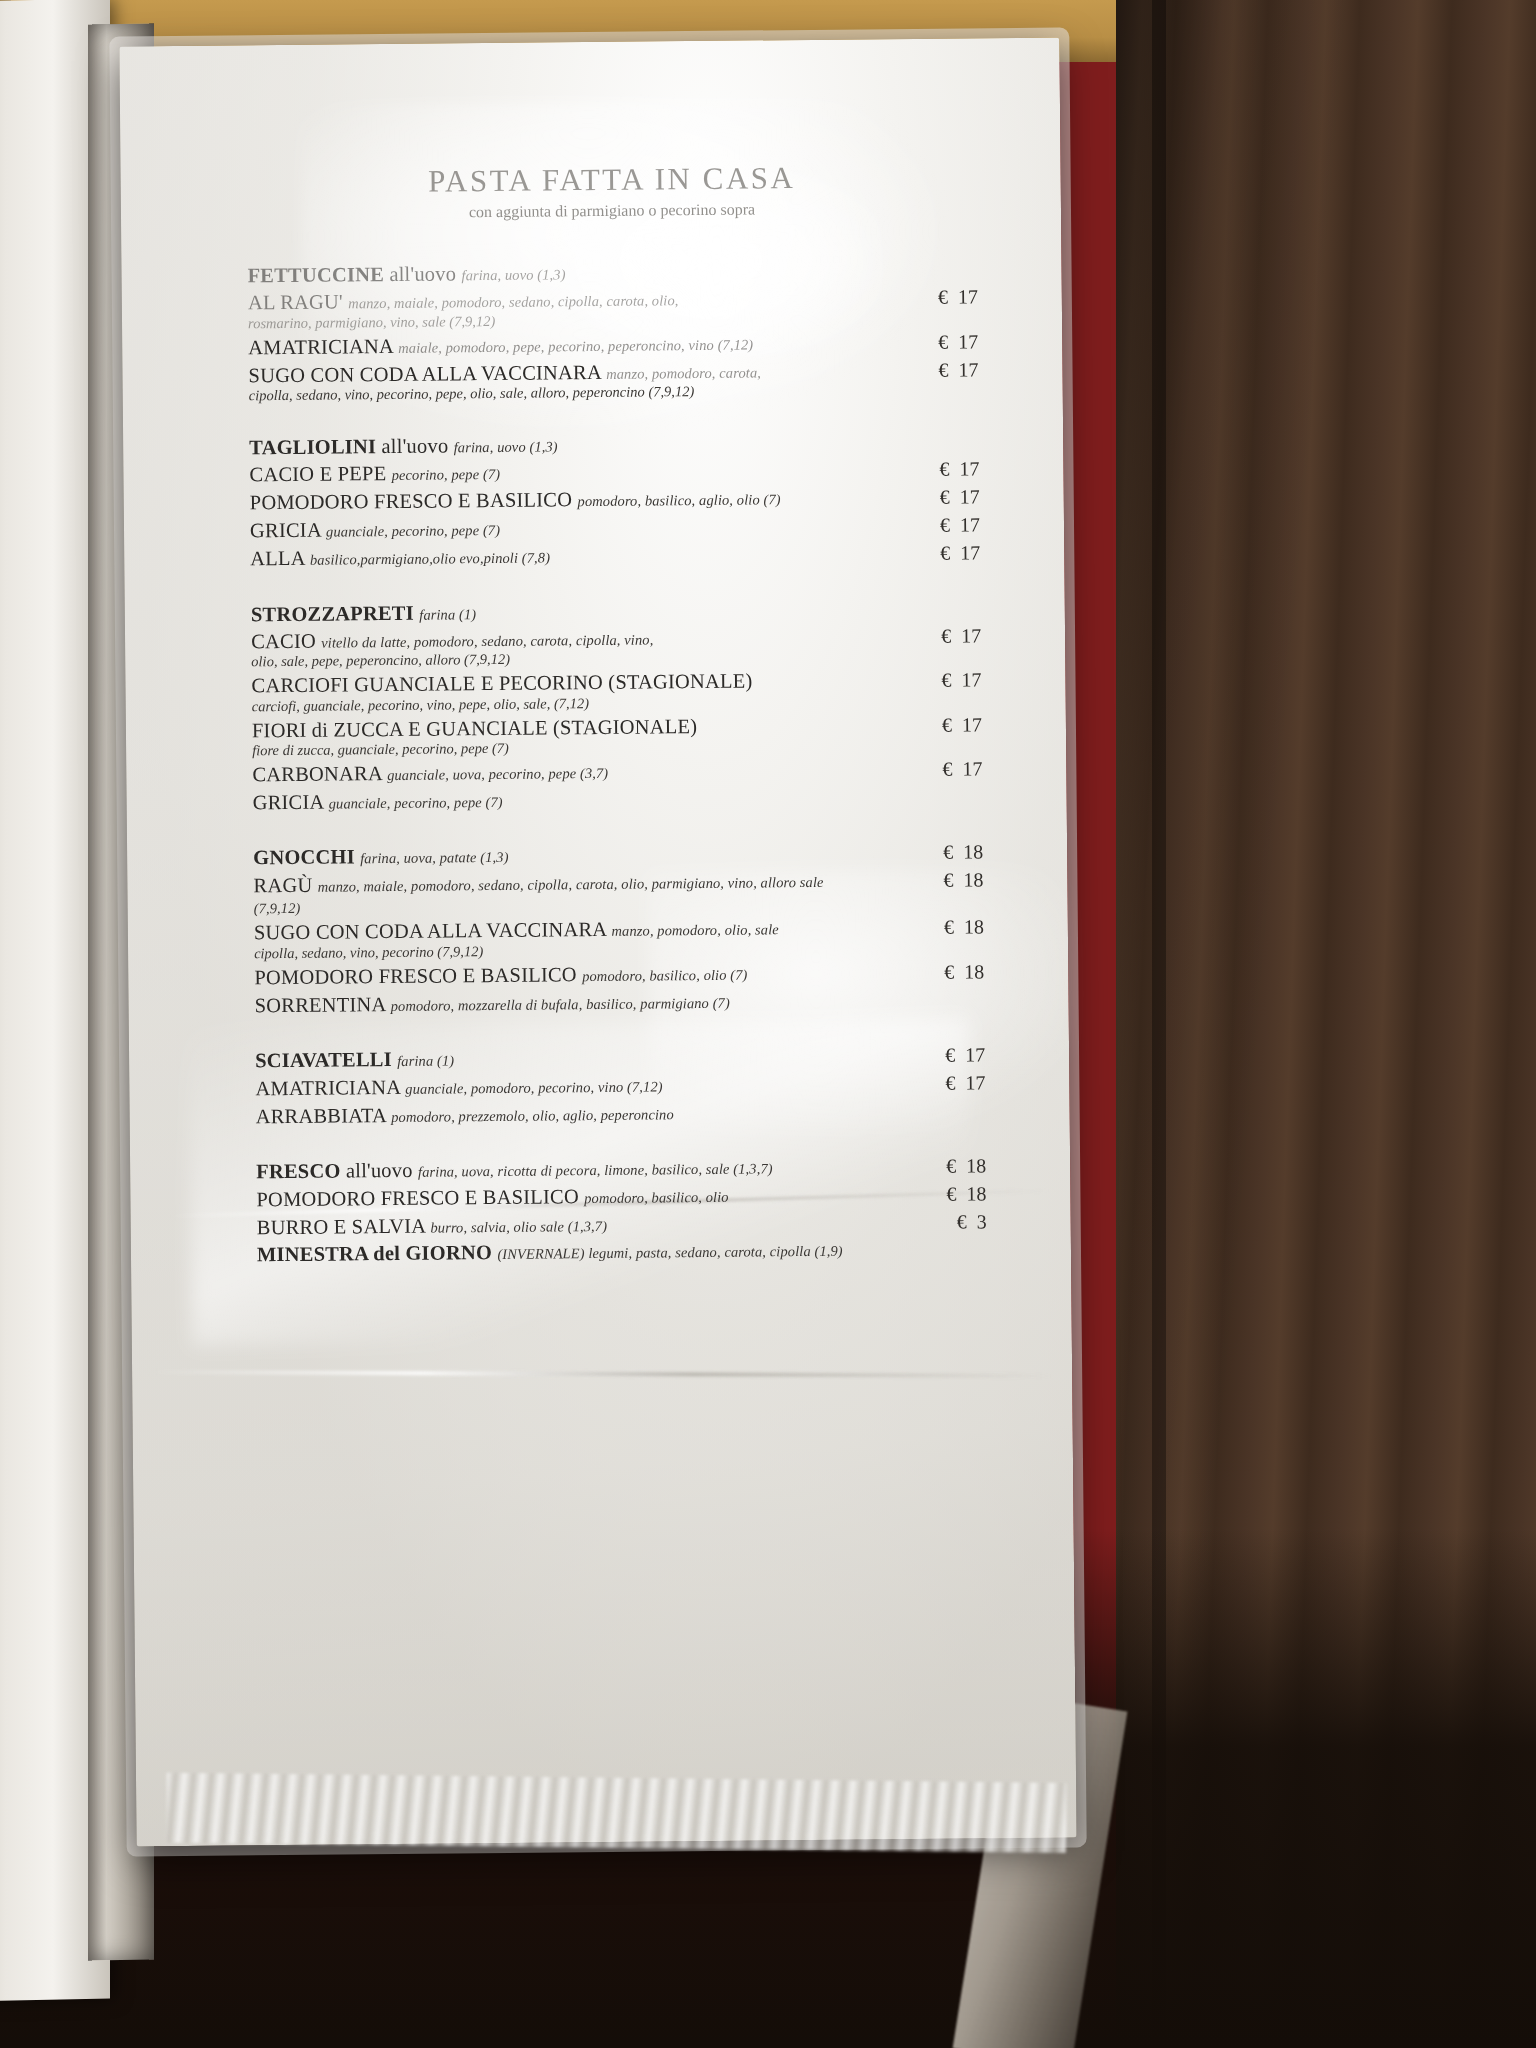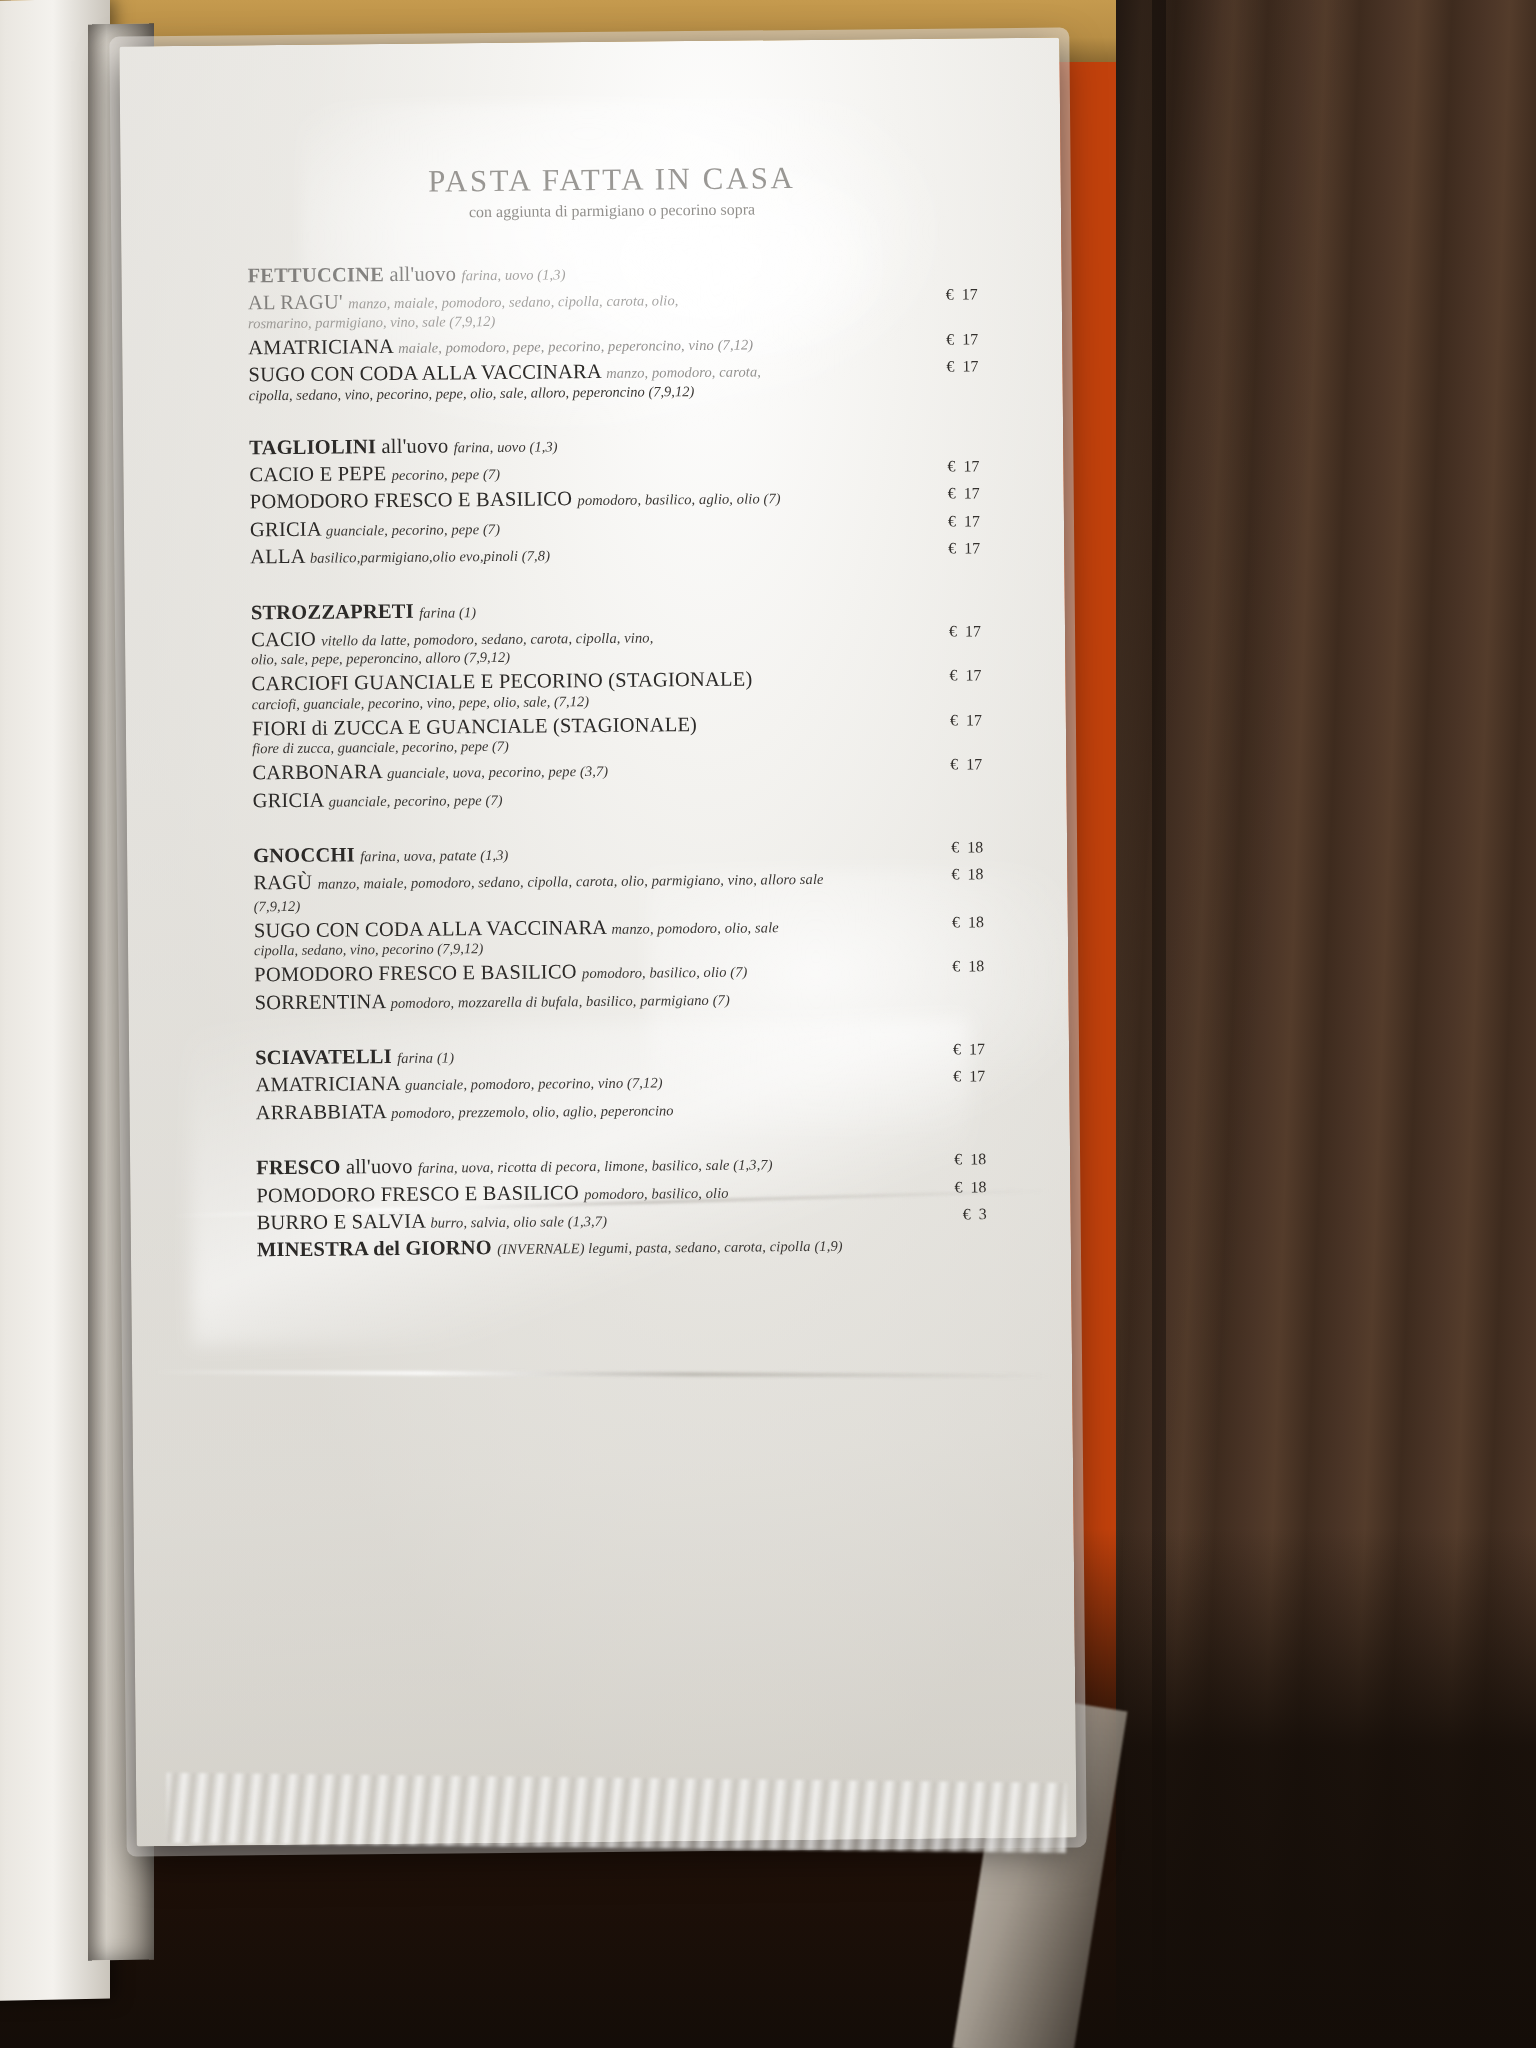--- a/index.html
+++ b/index.html
@@ -12,21 +12,21 @@
     height: 2048px;
     position: relative;
     overflow: hidden;
     font-family: "Liberation Serif", serif;
   }
 
   
   .scene {
     position: absolute;
     inset: 0;
-    background: #c2410c;
+    background: #7f1d1d;
   }
   .wall-top {
     position: absolute;
     left: 0; top: 0;
     width: 1180px; height: 62px;
     background: linear-gradient(180deg,#c59a4e 0%, #b98f46 60%, #8e6c33 100%);
   }
   .wood-right {
     position: absolute;
     right: 0; top: 0;
@@ -164,21 +164,21 @@
     display: flex;
     align-items: flex-start;
     justify-content: space-between;
     line-height: 1.24;
     margin-bottom: 2px;
   }
   .row .text { flex: 1; padding-right: 14px; }
   .row .price {
     width: 96px;
     text-align: right;
-    font-size: 16px;
+    font-size: 20px;
     white-space: nowrap;
     color: #33302d;
     padding-top: 1px;
   }
   .name {
     font-size: 20.5px;
     font-weight: 700;
     letter-spacing: 0.2px;
   }
   .name-reg {

